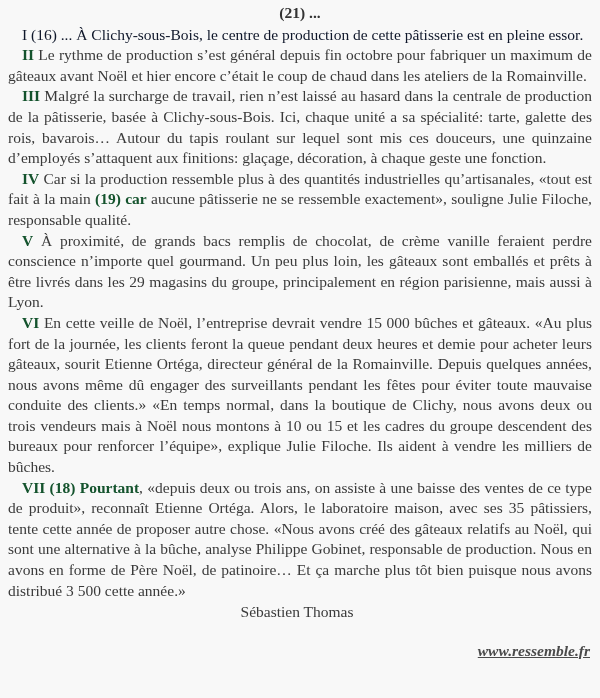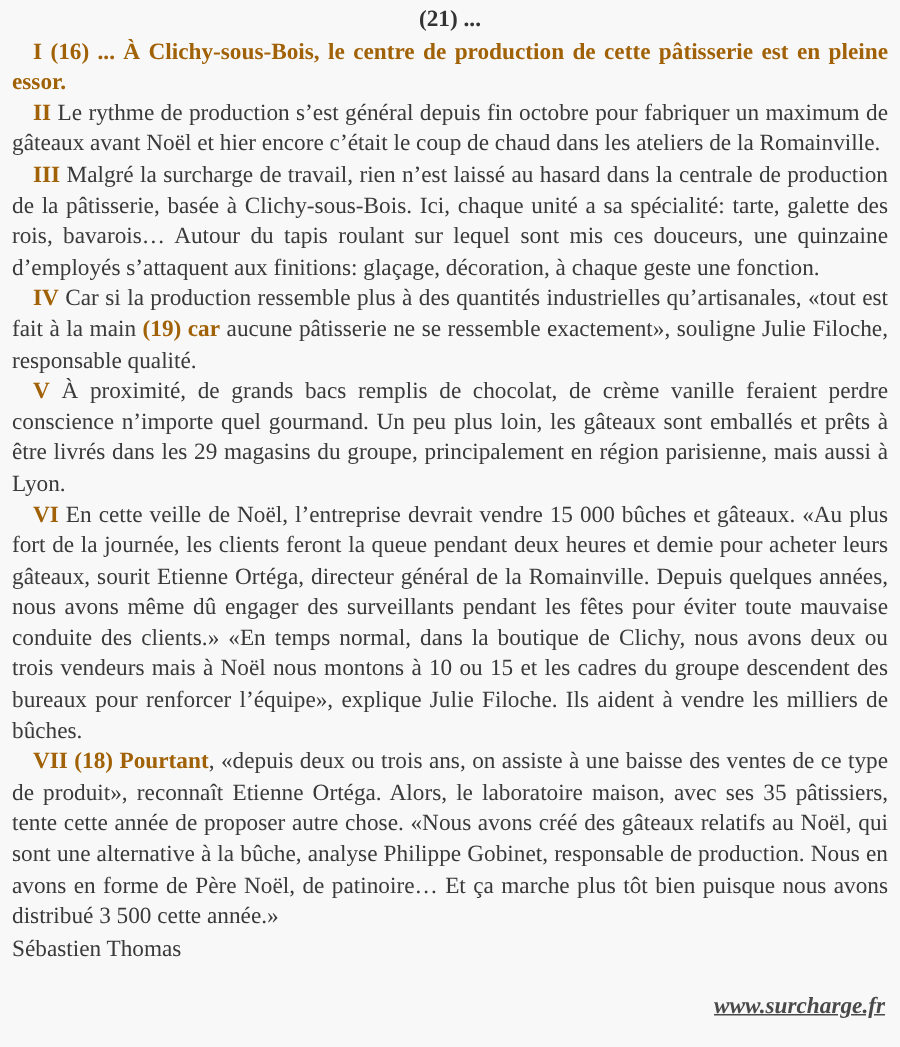--- a/index.html
+++ b/index.html
@@ -22,24 +22,24 @@
     text-align: center;
     font-weight: bold;
     color: #333333;
     margin-bottom: 1px;
   }
   p.para {
     text-align: justify;
     text-indent: 14px;
     margin: 0;
   }
-  p.para b { color: #a16207; }
-  .lead-para { font-weight: bold; color: #a16207; }
+  p.para b { color: #14532d; }
+  .lead-para { font-weight: normal; color: #0f172a; }
   .signature {
-    text-align: left;
+    text-align: center;
     padding-right: 6px;
     margin-top: 1px;
   }
   .source-row {
     text-align: right;
     margin-top: 18px;
     padding-right: 2px;
   }
   .source-link {
     font-weight: bold;
@@ -65,15 +65,15 @@
   <p class="para"><b>IV</b><span> Car si la production ressemble plus à des quantités industrielles qu’artisanales, «tout est fait à la main </span><b>(19) car</b><span> aucune pâtisserie ne se ressemble exactement», souligne Julie Filoche, responsable qualité.</span></p>
 
   <p class="para"><b>V</b><span> À proximité, de grands bacs remplis de chocolat, de crème vanille feraient perdre conscience n’importe quel gourmand. Un peu plus loin, les gâteaux sont emballés et prêts à être livrés dans les 29 magasins du groupe, principalement en région parisienne, mais aussi à Lyon.</span></p>
 
   <p class="para"><b>VI</b><span> En cette veille de Noël, l’entreprise devrait vendre 15 000 bûches et gâteaux. «Au plus fort de la journée, les clients feront la queue pendant deux heures et demie pour acheter leurs gâteaux, sourit Etienne Ortéga, directeur général de la Romainville. Depuis quelques années, nous avons même dû engager des surveillants pendant les fêtes pour éviter toute mauvaise conduite des clients.» «En temps normal, dans la boutique de Clichy, nous avons deux ou trois vendeurs mais à Noël nous montons à 10 ou 15 et les cadres du groupe descendent des bureaux pour renforcer l’équipe», explique Julie Filoche. Ils aident à vendre les milliers de bûches.</span></p>
 
   <p class="para"><b>VII (18) Pourtant</b><span>, «depuis deux ou trois ans, on assiste à une baisse des ventes de ce type de produit», reconnaît Etienne Ortéga. Alors, le laboratoire maison, avec ses 35 pâtissiers, tente cette année de proposer autre chose. «Nous avons créé des gâteaux relatifs au Noël, qui sont une alternative à la bûche, analyse Philippe Gobinet, responsable de production. Nous en avons en forme de Père Noël, de patinoire… Et ça marche plus tôt bien puisque nous avons distribué 3 500 cette année.»</span></p>
 
   <div class="signature">Sébastien Thomas</div>
 
-  <div class="source-row"><span class="source-link">www.surcharge.fr</span></div>
+  <div class="source-row"><span class="source-link">www.ressemble.fr</span></div>
 
 </div>
 
 </body></html>

